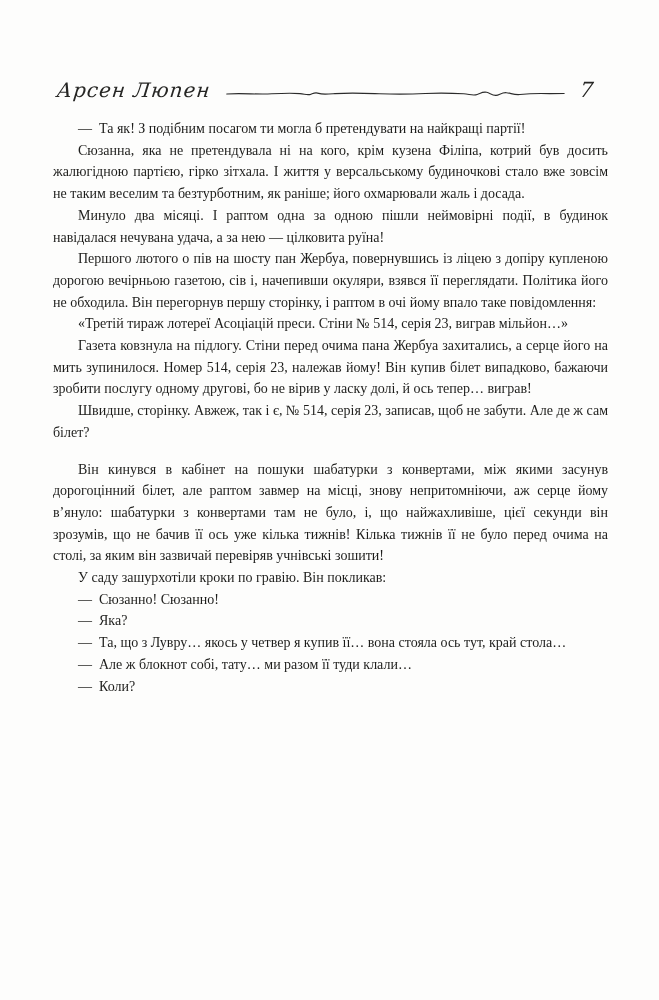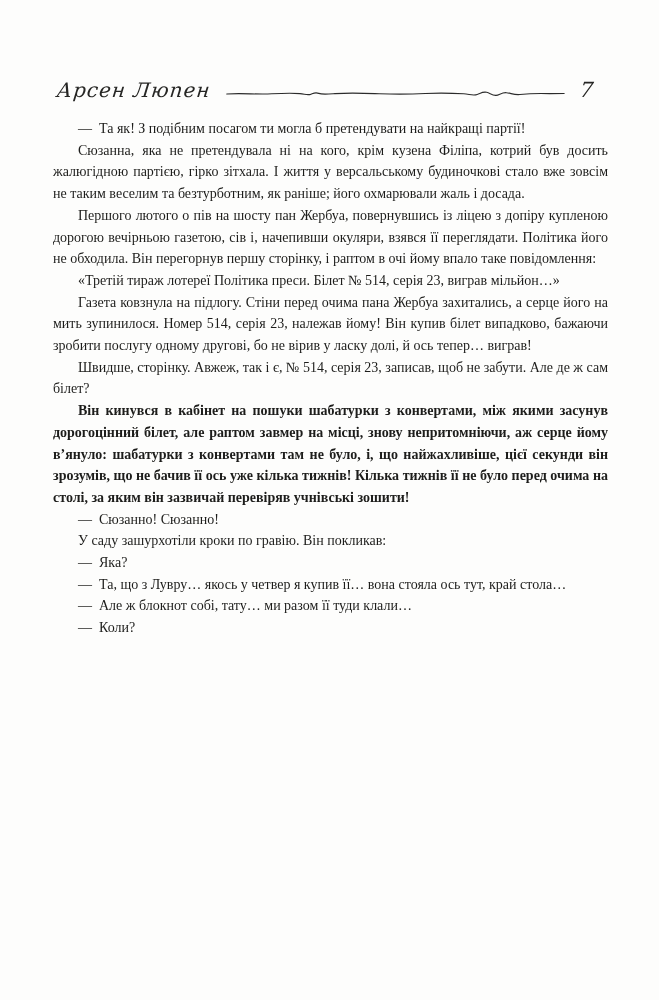--- a/index.html
+++ b/index.html
@@ -64,47 +64,48 @@
     line-height: 21.7px;
     text-align: justify;
     hyphens: manual;
     -webkit-hyphens: manual;
   }
   .para {
     margin: 0;
     text-indent: 25px;
   }
   .para.section-start {
-    font-weight: bold;
+    margin-top: 15px;
   }
 </style>
 </head>
 <body>
 
 <div class="page">
 
   <header class="running-head">
     <span class="running-title">Арсен Люпен</span>
     <span class="flourish">
       <svg viewBox="0 0 400 16" preserveAspectRatio="none" aria-hidden="true">
         <path d="M2,9 C20,8 38,9.6 55,8.8 C68,8.2 78,7.9 88,8.6 C94,9.1 97,10.6 101,9.2 C104,8.2 106,7.1 110,8.4 C114,9.7 121,9.1 129,8.6 C150,7.6 165,8.3 181,8.8 C200,9.4 218,9.3 235,8.5 C252,7.8 266,8.1 280,8.8 C287,9.2 291,11 296,9.5 C300,8.3 302,6.5 307,7.3 C311,8 313,10.6 318,10.4 C322,10.2 324,7.5 330,7.7 C335,7.9 339,10.1 346,9.5 C358,8.4 370,8.3 381,8.6 L398,8.5" fill="none" stroke="#2b2b2b" stroke-width="1.15" stroke-linecap="round"></path>
       </svg>
     </span>
     <span class="page-number">7</span>
   </header>
 
   <main class="page-body">
       <p class="para">— Та як! З подібним посагом ти могла б претендувати на найкращі партії!</p>
       <p class="para">Сюзанна, яка не претендувала ні на кого, крім кузена Філіпа, котрий був досить жалюгідною партією, гірко зітхала. І життя у версальському будиночкові стало вже зовсім не таким веселим та безтурботним, як ра­ніше; його охмарювали жаль і досада.</p>
+      <p class="para">Минуло два місяці. І раптом одна за одною пішли неймовірні події, в будинок навідалася нечувана удача, а за нею — цілковита руїна!</p>
       <p class="para">Першого лютого о пів на шосту пан Жербуа, повернувшись із ліцею з допіру купленою дорогою вечірньою газетою, сів і, начепивши окуляри, взявся її переглядати. Політика його не обходила. Він перегорнув першу сторінку, і раптом в очі йому впало таке повідомлення:</p>
-      <p class="para">«Третій тираж лотереї Політика преси. Білет № 514, серія 23, виграв мільйон…»</p>
+      <p class="para">«Третій тираж лотереї Асоціацій преси. Стіни № 514, серія 23, виграв мільйон…»</p>
       <p class="para">Газета ковзнула на підлогу. Стіни перед очима пана Жербуа захита­лись, а серце його на мить зупинилося. Номер 514, серія 23, належав йому! Він купив білет випадково, бажаючи зробити послугу одному другові, бо не вірив у ласку долі, й ось тепер… виграв!</p>
       <p class="para">Швидше, сторінку. Авжеж, так і є, № 514, серія 23, записав, щоб не за­бути. Але де ж сам білет?</p>
       <p class="para section-start">Він кинувся в кабінет на пошуки шабатурки з конвертами, між якими засунув дорогоцінний білет, але раптом завмер на місці, знову непри­томніючи, аж серце йому в’януло: шабатурки з конвертами там не було, і, що найжахливіше, цієї секунди він зрозумів, що не бачив її ось уже кілька тижнів! Кілька тижнів її не було перед очима на столі, за яким він зазвичай перевіряв учнівські зошити!</p>
+      <p class="para">У саду зашурхотіли кроки по гравію. Він покликав:</p>
       <p class="para">— Сюзанно! Сюзанно!</p>
-      <p class="para">У саду зашурхотіли кроки по гравію. Він покликав:</p>
       <p class="para">— Яка?</p>
       <p class="para">— Та, що з Лувру… якось у четвер я купив її… вона стояла ось тут, край стола…</p>
       <p class="para">— Але ж блокнот собі, тату… ми разом її туди клали…</p>
       <p class="para">— Коли?</p>
     </main>
 
 </div>
 
 </body></html>

